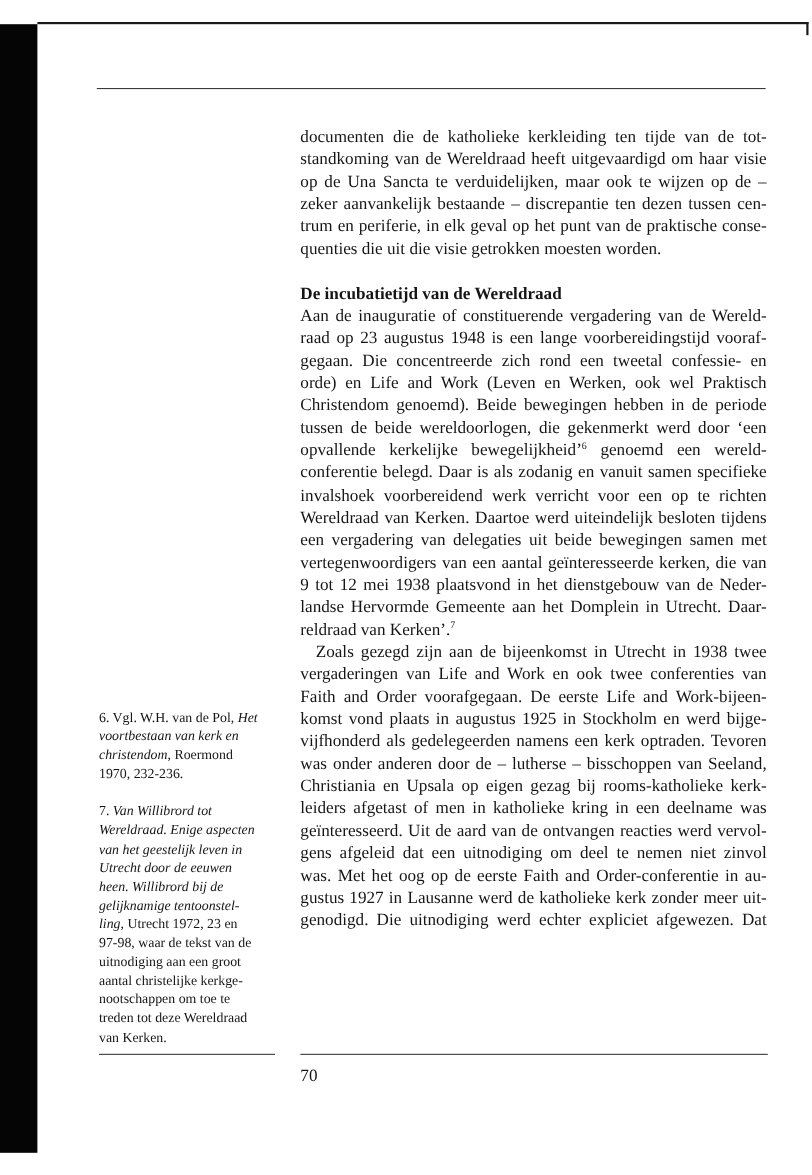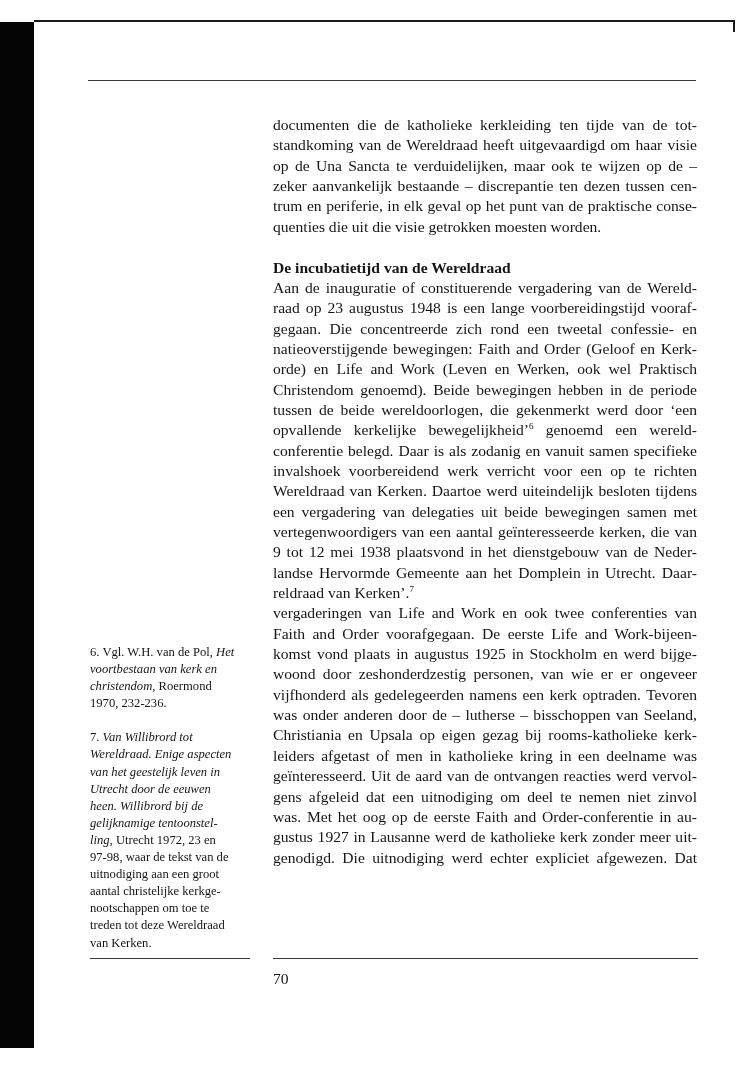--- a/index.html
+++ b/index.html
@@ -52,39 +52,38 @@
     <span class="line">zeker aanvankelijk bestaande – discrepantie ten dezen tussen cen-</span>
     <span class="line">trum en periferie, in elk geval op het punt van de praktische conse-</span>
     <span class="line last">quenties die uit die visie getrokken moesten worden.</span>
   </p>
   <div class="gap"></div>
   <span class="heading">De incubatietijd van de Wereldraad</span>
   <p>
     <span class="line">Aan de inauguratie of constituerende vergadering van de Wereld-</span>
     <span class="line">raad op 23 augustus 1948 is een lange voorbereidingstijd vooraf-</span>
     <span class="line">gegaan. Die concentreerde zich rond een tweetal confessie- en</span>
-    <span class="line">natieoverstijgende bewegingen: Faith and Order (Geloof en Kerk-</span>
     <span class="line">orde) en Life and Work (Leven en Werken, ook wel Praktisch</span>
     <span class="line">Christendom genoemd). Beide bewegingen hebben in de periode</span>
     <span class="line">tussen de beide wereldoorlogen, die gekenmerkt werd door ‘een</span>
     <span class="line"><span>opvallende kerkelijke bewegelijkheid’</span><sup>6</sup><span> genoemd een wereld-</span></span>
     <span class="line">conferentie belegd. Daar is als zodanig en vanuit samen specifieke</span>
     <span class="line">invalshoek voorbereidend werk verricht voor een op te richten</span>
     <span class="line">Wereldraad van Kerken. Daartoe werd uiteindelijk besloten tijdens</span>
     <span class="line">een vergadering van delegaties uit beide bewegingen samen met</span>
     <span class="line">vertegenwoordigers van een aantal geïnteresseerde kerken, die van</span>
     <span class="line">9 tot 12 mei 1938 plaatsvond in het dienstgebouw van de Neder-</span>
     <span class="line">landse Hervormde Gemeente aan het Domplein in Utrecht. Daar-</span>
     <span class="line last"><span>reldraad van Kerken’.</span><sup>7</sup></span>
   </p>
   <p>
+    <span class="line indent">Zoals gezegd zijn aan de bijeenkomst in Utrecht in 1938 twee</span>
     <span class="line">vergaderingen van Life and Work en ook twee conferenties van</span>
     <span class="line">Faith and Order voorafgegaan. De eerste Life and Work-bijeen-</span>
     <span class="line">komst vond plaats in augustus 1925 in Stockholm en werd bijge-</span>
-    <span class="line">woond door zeshonderdzestig personen, van wie er er ongeveer</span>
     <span class="line">vijfhonderd als gedelegeerden namens een kerk optraden. Tevoren</span>
     <span class="line">was onder anderen door de – lutherse – bisschoppen van Seeland,</span>
     <span class="line">Christiania en Upsala op eigen gezag bij rooms-katholieke kerk-</span>
     <span class="line">leiders afgetast of men in katholieke kring in een deelname was</span>
     <span class="line">geïnteresseerd. Uit de aard van de ontvangen reacties werd vervol-</span>
     <span class="line">gens afgeleid dat een uitnodiging om deel te nemen niet zinvol</span>
     <span class="line">was. Met het oog op de eerste Faith and Order-conferentie in au-</span>
     <span class="line">gustus 1927 in Lausanne werd de katholieke kerk zonder meer uit-</span>
     <span class="line">genodigd. Die uitnodiging werd echter expliciet afgewezen. Dat</span>
   </p>

